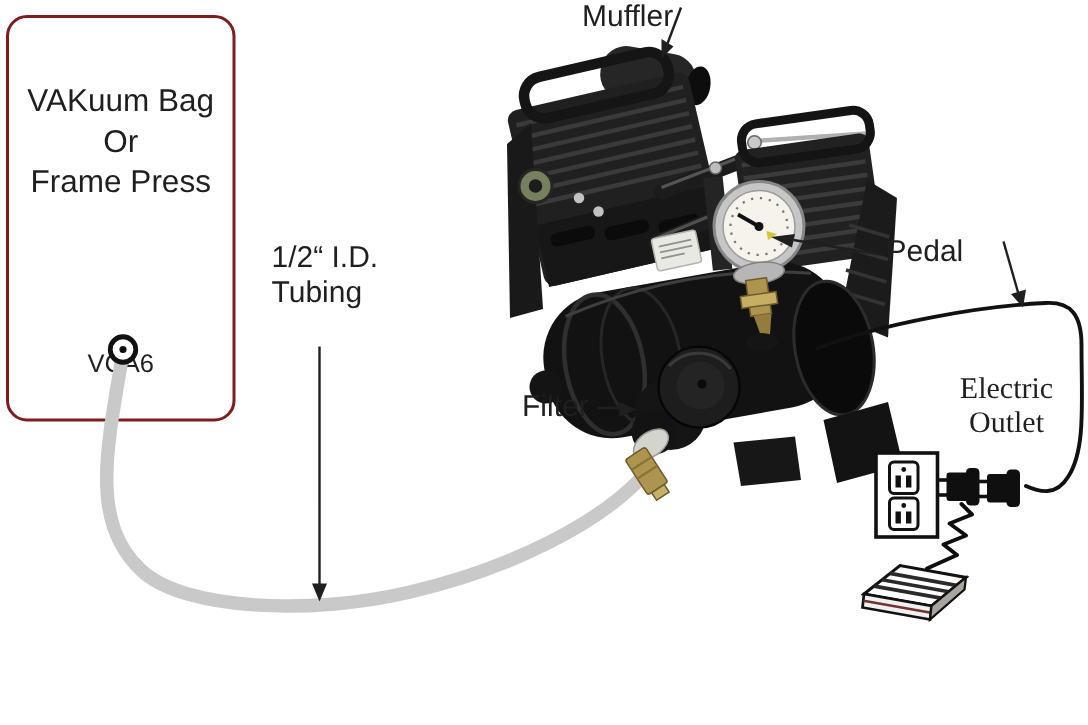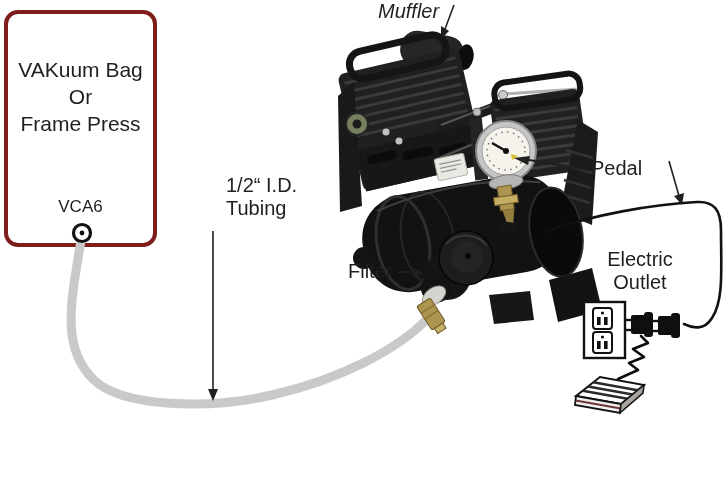--- a/index.html
+++ b/index.html
@@ -6,22 +6,22 @@
   .canvas{
     position:relative;width:725px;height:483px;background:#ffffff;overflow:hidden;
     font-family:"Liberation Sans",sans-serif;color:#1f1f1f;
   }
   .art{position:absolute;left:0;top:0;}
   .label{
     position:absolute;font-size:20px;line-height:23px;white-space:pre-line;
     color:#1f1f1f;letter-spacing:0px;
   }
   .vbox{
-    position:absolute;left:4px;top:10px;width:153px;height:237px;
-    border:4px solid #7f1d1d;border-radius:14px;background:#ffffff;box-sizing:border-box;
+    position:absolute;left:4px;top:10px;width:153px;height:271px;
+    border:2px solid #7f1d1d;border-radius:14px;background:#ffffff;box-sizing:border-box;
   }
   .vbox-title{
     margin-top:42px;text-align:center;font-size:21px;line-height:27px;white-space:pre-line;
   }
   .vbox-port-label{
     position:absolute;left:0;right:0;bottom:26px;text-align:center;font-size:17px;
   }
   .center{text-align:center;}
 </style>
 </head>
@@ -226,21 +226,21 @@
     <g>
       <line x1="589" y1="170" x2="529" y2="160" stroke="#1f1f1f" stroke-width="1.8"></line>
       <polygon points="514,158 530,156 528,165" fill="#1f1f1f"></polygon>
     </g>
     <g>
       <line x1="669" y1="161" x2="679" y2="196" stroke="#1f1f1f" stroke-width="1.6"></line>
       <polygon points="682,205 684,193 674,196" fill="#1f1f1f"></polygon>
     </g>
   </svg>
 
-  <div class="label" style="left:378px;top:0px;font-style:italic;">Muffler</div>
-  <div class="label" style="left:181px;top:174px;margin-left:45px;">1/2“ I.D.
+  <div class="label" style="left:388px;top:0px;">Muffler</div>
+  <div class="label" style="left:181px;top:161px;">1/2“ I.D.
 Tubing</div>
   <div class="label" style="left:591px;top:157px;">Pedal</div>
   <div class="label" style="left:348px;top:260px;">Filter</div>
-  <div class="label center" style="left:585px;top:248px;width:110px;">Electric
+  <div class="label center" style="left:616px;top:248px;width:110px;font-family:Liberation Serif, serif;">Electric
 Outlet</div>
 
 </div>
 
 </body></html>

